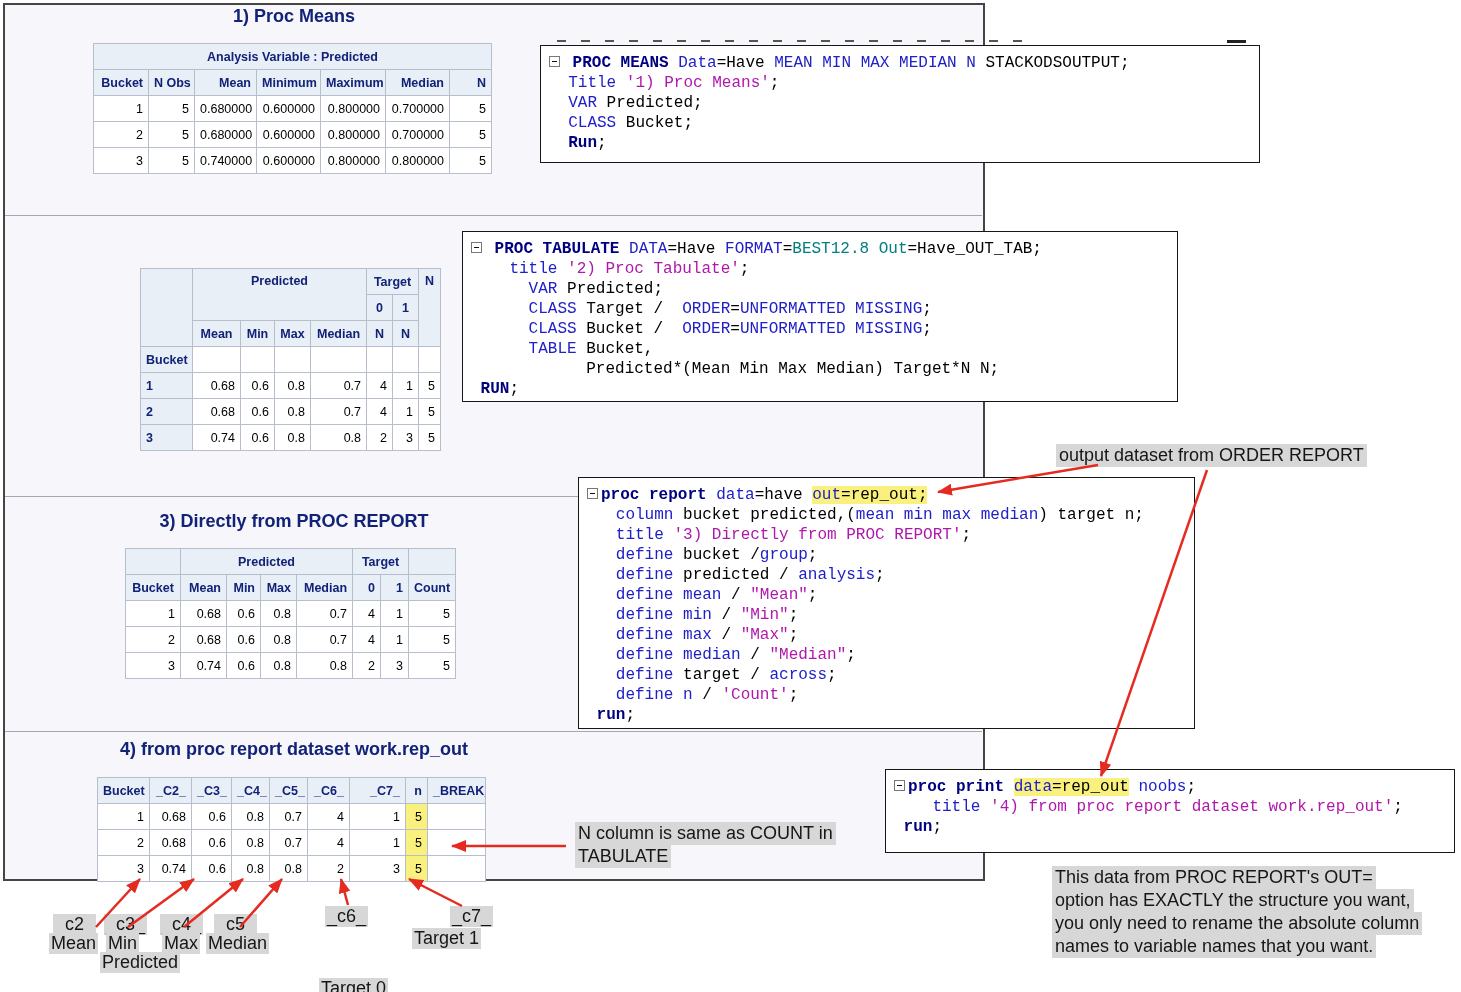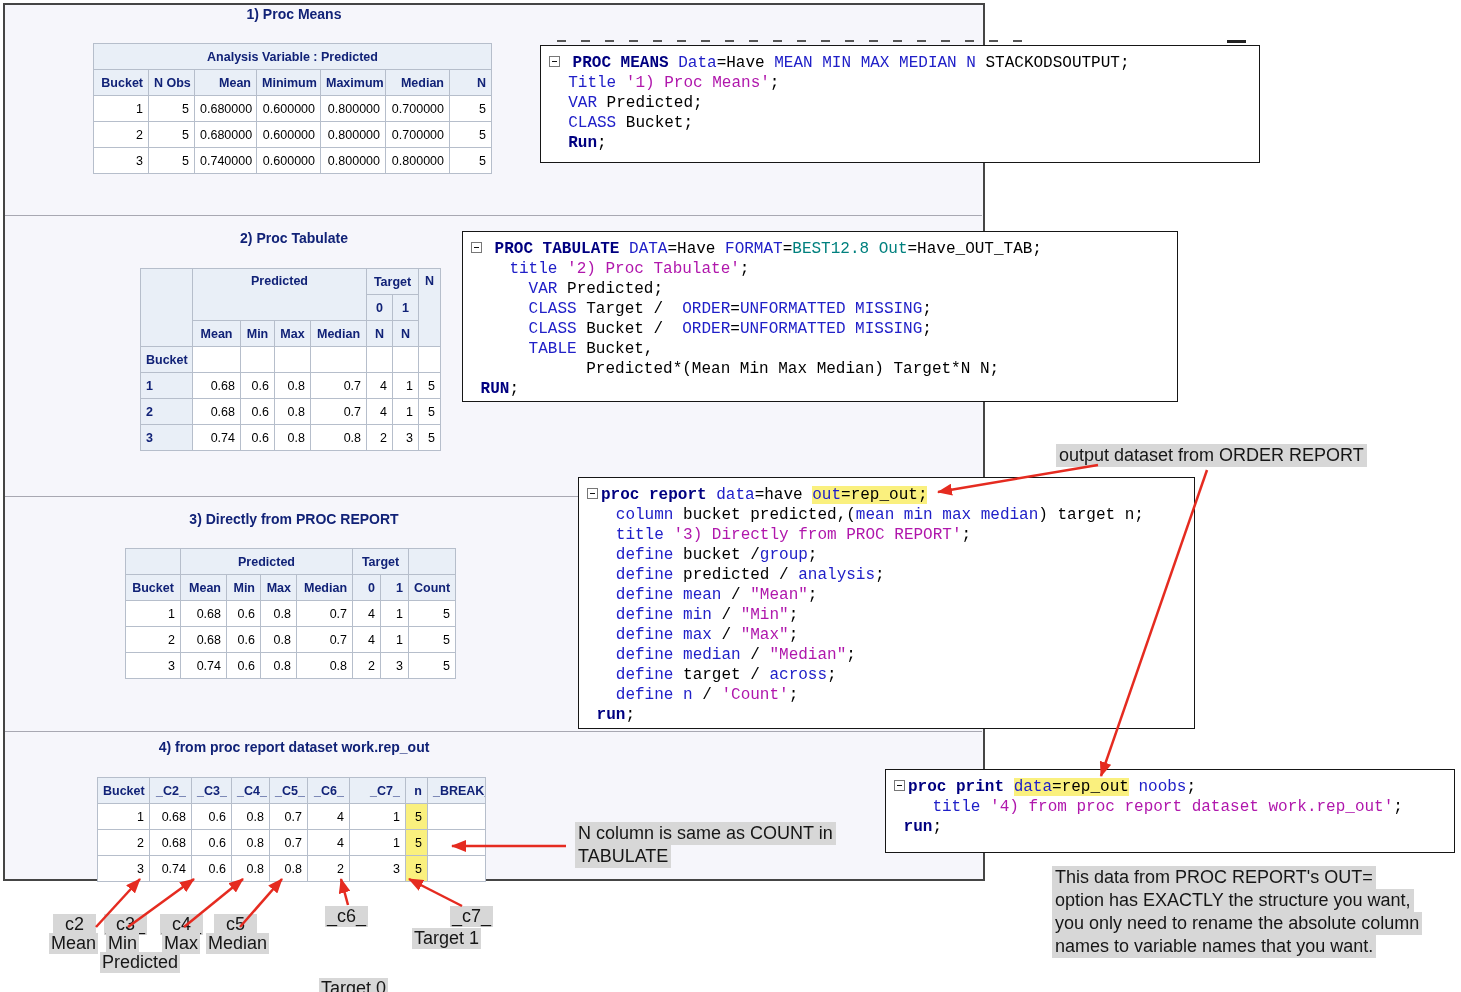--- a/index.html
+++ b/index.html
@@ -4,21 +4,21 @@
 <style>
   * { box-sizing: border-box; }
   html, body { margin: 0; padding: 0; }
   body { font-family: "Liberation Sans", sans-serif; background: #ffffff; }
   .page { position: relative; width: 1461px; height: 992px; background: #ffffff; overflow: hidden; }
 
   .main-box { position: absolute; left: 3px; top: 3px; width: 982px; height: 878px;
               background: #F6F6FB; border: 2px solid #454545; z-index: 1; }
   .sep { position: absolute; left: 5px; width: 977px; height: 1px; background: #A8A8B2; z-index: 2; }
   .sec-title { position: absolute; z-index: 2; left: 4px; width: 580px; text-align: center;
-               font-size: 14px; font-weight: bold; color: #112277; }
+               font-size: 18px; font-weight: bold; color: #112277; }
 
   table.sas { position: absolute; z-index: 3; border-collapse: collapse; table-layout: fixed;
               font-size: 12.5px; background: #fff; border-radius: 19px; }
   table.sas td { border: 1px solid #B6BECB; height: 26px; padding: 1px 5px; text-align: right;
                  color: #000; background: #fff; overflow: hidden; white-space: nowrap; }
   table.sas td.hdr { background: #E9EFF7; color: #112277; font-weight: bold; }
   table.sas td.ctr { text-align: center; }
   table.sas td.lft { text-align: left; }
   table.sas td.vtop { vertical-align: top; padding-top: 5px; }
   table.sas td.ylw { background: #FAF07E; }
@@ -51,21 +51,20 @@
 <body>
 
 <div class="page">
 
   <div class="main-box"></div>
   <div class="sep" style="top:215px"></div>
   <div class="sep" style="top:496px"></div>
   <div class="sep" style="top:731px"></div>
 
   <div class="sec-title" style="top:6px">1) Proc Means</div>
-  <div class="sec-title" style="top:230px">2) Proc Tabulate</div>
   <div class="sec-title" style="top:511px">3) Directly from PROC REPORT</div>
   <div class="sec-title" style="top:739px">4) from proc report dataset work.rep_out</div>
 
   <table class="sas" style="left:93px;top:43px;width:398px">
     <colgroup>
         <col style="width:55px">
         <col style="width:46px">
         <col style="width:62px">
         <col style="width:64px">
         <col style="width:65px">

